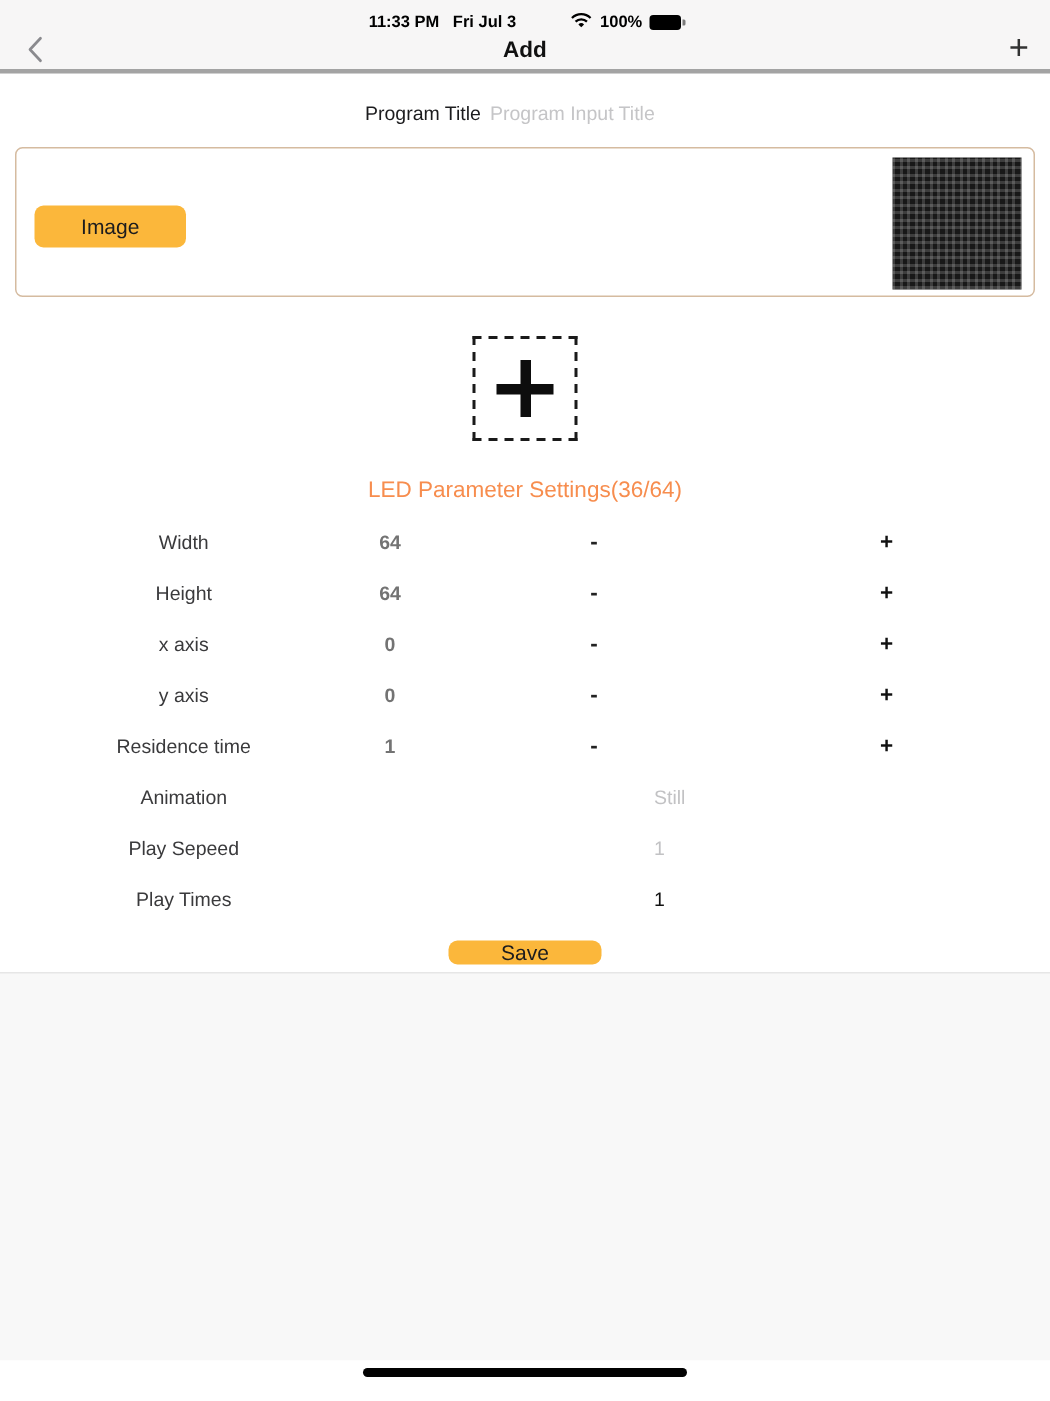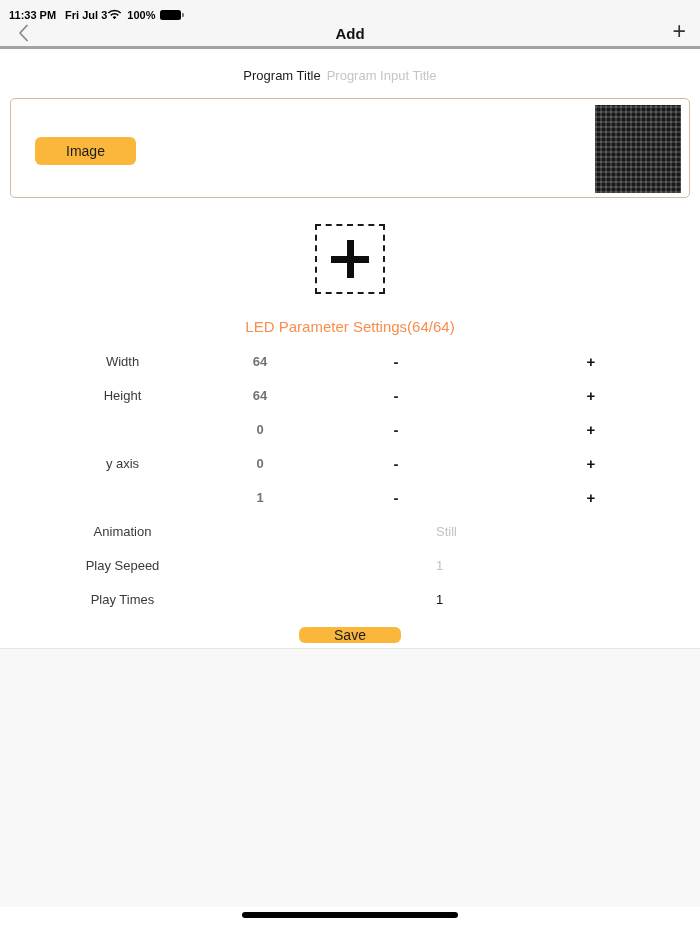--- a/index.html
+++ b/index.html
@@ -11,25 +11,26 @@
     overflow: hidden;
     color: #1c1c1e;
   }
 
   
   .status-bar {
     height: 20px;
     background: #f7f6f6;
     display: flex;
     align-items: center;
-    justify-content: flex-start;
+    justify-content: center;
     padding: 10px 9px 0 9px;
     font-size: 11px;
     font-weight: bold;
     color: #000;
+    gap: 36px;
   }
   .status-left { display: flex; gap: 9px; align-items: center; }
   .status-right { display: flex; gap: 5px; align-items: center; }
   .battery-body {
     width: 21px; height: 10px;
     background: #000; border-radius: 2.5px;
     position: relative;
   }
   .battery-tip {
     position: absolute; right: -3px; top: 3px;
@@ -87,21 +88,21 @@
   
   .image-box {
     margin: 11px 10px 0 10px;
     height: 100px;
     border: 1px solid #d5bba0;
     border-radius: 5px;
     position: relative;
     background: #fff;
   }
   .image-button {
-    position: absolute; left: 24px; top: 38px;
+    position: absolute; left: 12px; top: 38px;
     width: 101px; height: 28px;
     background: #fbb73b;
     border: none; border-radius: 6px;
     font-family: "Liberation Sans", sans-serif;
     font-size: 14px; color: #1c1c1e;
     cursor: pointer;
     text-align: center;
   }
   .led-preview {
     position: absolute; right: 8px; top: 6px;
@@ -234,52 +235,54 @@
   <div class="led-preview"></div>
 </div>
 
 <div class="dashed-box-wrap">
   <div class="dashed-box">
     <span class="cross-h"></span>
     <span class="cross-v"></span>
   </div>
 </div>
 
-<div class="led-title">LED Parameter Settings(64/64)</div>
+<div class="led-title">LED Parameter Settings(36/64)</div>
 
 <div class="rows">
 
   <div class="row">
     <span class="lbl">Width</span>
     <span class="val">64</span>
     <span class="minus">-</span>
     <span class="plus">+</span>
   </div>
 
   <div class="row">
     <span class="lbl">Height</span>
     <span class="val">64</span>
     <span class="minus">-</span>
     <span class="plus">+</span>
   </div>
 
   <div class="row">
+    <span class="lbl">x axis</span>
     <span class="val">0</span>
     <span class="minus">-</span>
     <span class="plus">+</span>
   </div>
 
   <div class="row">
     <span class="lbl">y axis</span>
     <span class="val">0</span>
     <span class="minus">-</span>
     <span class="plus">+</span>
   </div>
 
   <div class="row">
+    <span class="lbl">Residence time</span>
     <span class="val">1</span>
     <span class="minus">-</span>
     <span class="plus">+</span>
   </div>
 
   <div class="row">
     <span class="lbl">Animation</span>
     <span class="val2 muted">Still</span>
   </div>
 

